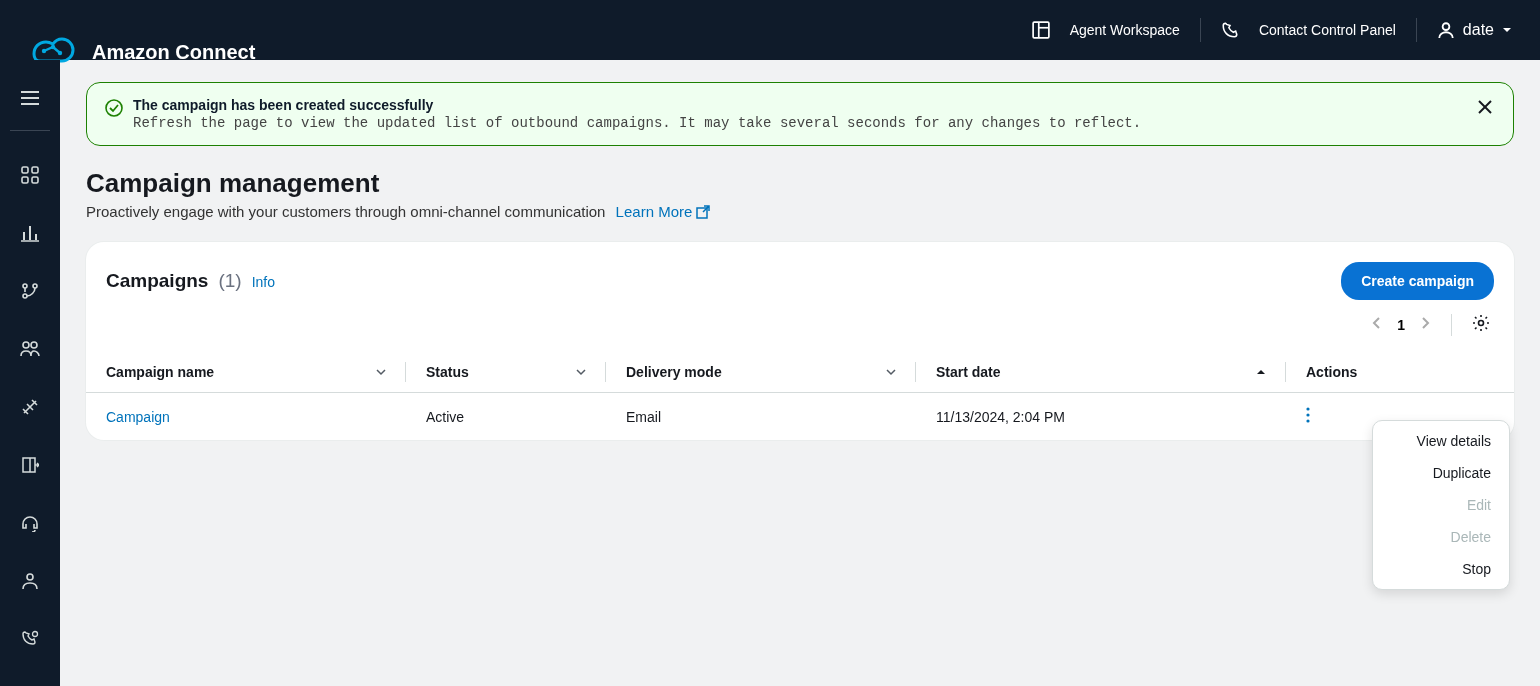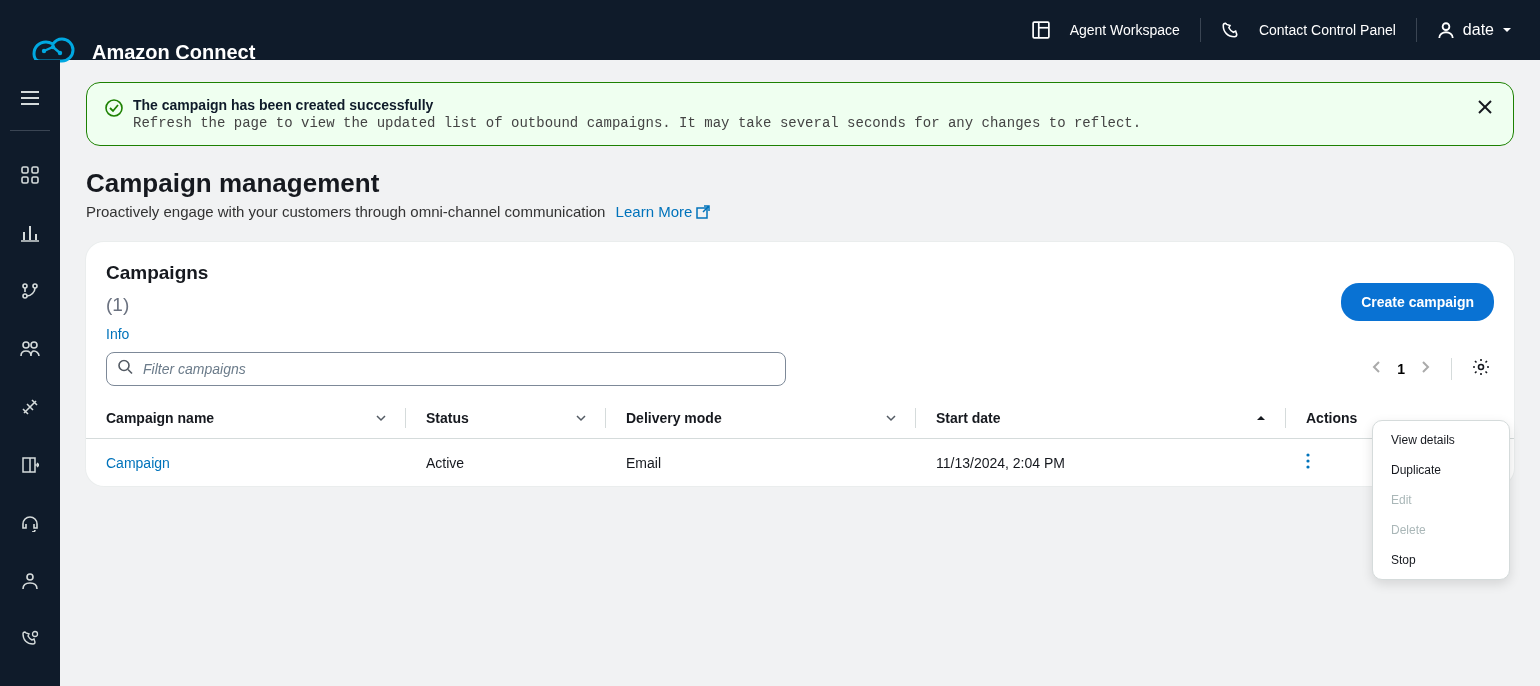--- a/index.html
+++ b/index.html
@@ -33,21 +33,21 @@
 .alert-close { cursor: pointer; color: #16191f; padding: 2px; }
 
 
 .page-title { font-size: 26px; font-weight: 700; color: #16191f; }
 .page-subtitle { font-size: 15px; color: #333; margin-top: 4px; }
 .learn-link { color: #0073bb; font-size: 15px; margin-left: 6px; cursor: pointer; display: inline-flex; align-items: center; gap: 4px; }
 
 
 .card { background: #fff; border-radius: 18px; margin-top: 22px; padding: 16px 0 0; box-shadow: 0 0 0 1px #eaeded; }
 .card-header { display: flex; align-items: center; justify-content: space-between; padding: 4px 20px 10px; }
-.card-title-wrap { display: flex; align-items: baseline; gap: 10px; flex-direction: column; }
+.card-title-wrap { display: flex; align-items: baseline; gap: 10px; }
 .card-title { font-size: 19px; font-weight: 700; color: #16191f; }
 .card-count { font-size: 19px; color: #6b7280; font-weight: 400; }
 .info-link { color: #0073bb; font-size: 14px; cursor: pointer; }
 .create-btn { background: #0972d3; color: #fff; border: none; border-radius: 18px; padding: 11px 20px; font-size: 14px; font-weight: 700; cursor: pointer; }
 
 
 .toolbar { display: flex; align-items: center; padding: 0 20px 12px; gap: 16px; }
 .filter-wrap { position: relative; width: 680px; }
 .filter-icon { position: absolute; left: 12px; top: 50%; transform: translateY(-50%); color: #545b64; }
 .filter-input { width: 100%; height: 34px; border: 1px solid #7d8998; border-radius: 8px; padding: 0 12px 0 36px; font-size: 14px; font-style: italic; color: #555; background: #fff; }
@@ -63,21 +63,21 @@
 .tbl th { text-align: left; font-size: 14px; font-weight: 700; color: #16191f; padding: 12px 20px; border-bottom: 1px solid #d5dbdb; position: relative; }
 .tbl th.has-sep::after { content: ""; position: absolute; right: 0; top: 25%; height: 50%; width: 1px; background: #d5dbdb; }
 .th-inner { display: flex; align-items: center; justify-content: space-between; gap: 8px; }
 .sort-icon { color: #545b64; }
 .tbl td { font-size: 14px; color: #16191f; padding: 14px 20px; }
 .link { color: #0073bb; cursor: pointer; }
 .row-actions { color: #0073bb; cursor: pointer; display: inline-flex; }
 
 
 .dropdown { position: absolute; background: #fff; border: 1px solid #d5dbdb; border-radius: 10px; box-shadow: 0 4px 12px rgba(0,0,0,0.12); min-width: 138px; padding: 4px 0; z-index: 100; }
-.dropdown-item { padding: 8px 18px; font-size: 12px; color: #16191f; cursor: pointer; }
+.dropdown-item { padding: 8px 18px; font-size: 14px; color: #16191f; cursor: pointer; text-align: right; }
 .dropdown-item.disabled { color: #aab7b8; cursor: default; }
 </style>
 </head>
 <body>
 
 <div class="header">
   <div class="header-left">
     <span class="logo-icon">
       <svg width="48" height="30" viewBox="0 0 48 30" fill="none">
         <path d="M6 18c0-7 5-12 12-12 3 0 5 1 7 2 2-3 5-5 9-5 6 0 11 5 11 11 0 6-5 11-11 11H12c-4 0-6-3-6-7z" stroke="#00a8e1" stroke-width="3" fill="none"></path>
@@ -228,29 +228,20 @@
     <div class="card-header">
       <div class="card-title-wrap">
         <span class="card-title">Campaigns</span>
         <span class="card-count">(1)</span>
         <a class="info-link">Info</a>
       </div>
       <button class="create-btn">Create campaign</button>
     </div>
 
     <div class="toolbar">
-      <div class="filter-wrap">
-        <span class="filter-icon">
-          <svg width="15" height="15" viewBox="0 0 15 15">
-              <circle cx="6" cy="6" r="5" stroke="#545b64" stroke-width="1.6" fill="none"></circle>
-              <line x1="10" y1="10" x2="14" y2="14" stroke="#545b64" stroke-width="1.6"></line>
-            </svg>
-        </span>
-        <input class="filter-input" placeholder="Filter campaigns" style="">
-      </div>
       <div class="pager">
         <span class="pager-arrow">
           <svg width="10" height="14" viewBox="0 0 10 14">
               <path d="M8 2L3 7l5 5" stroke="#aaa" stroke-width="2" fill="none"></path>
             </svg>
         </span>
         <span class="pager-num">1</span>
         <span class="pager-arrow">
           <svg width="10" height="14" viewBox="0 0 10 14">
               <path d="M2 2l5 5-5 5" stroke="#aaa" stroke-width="2" fill="none"></path>

